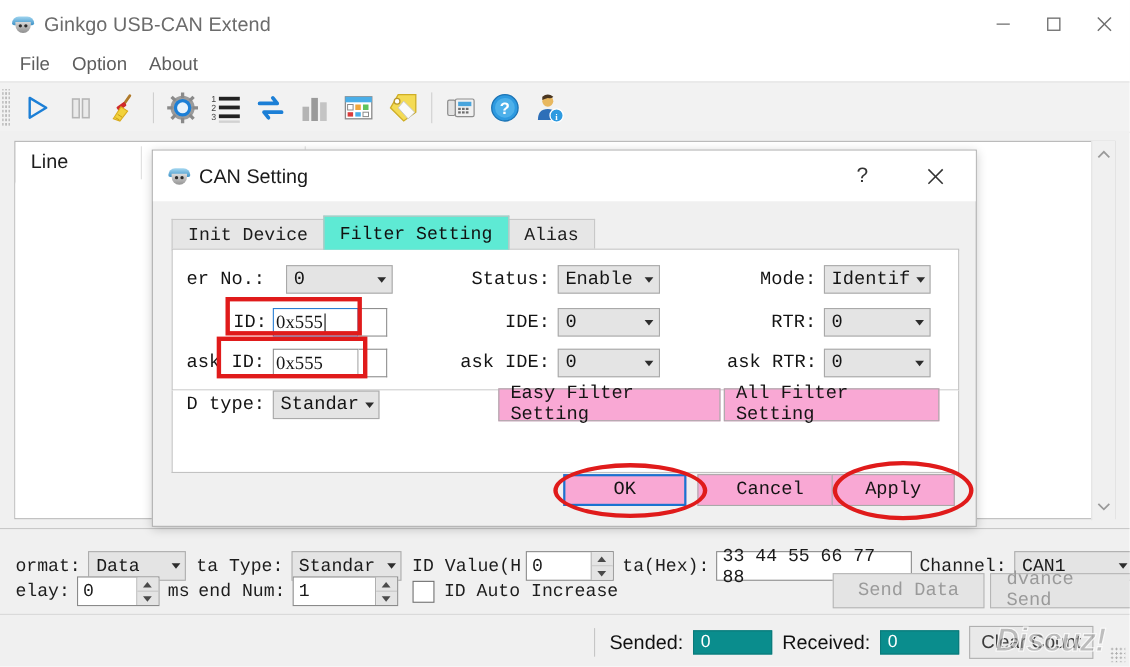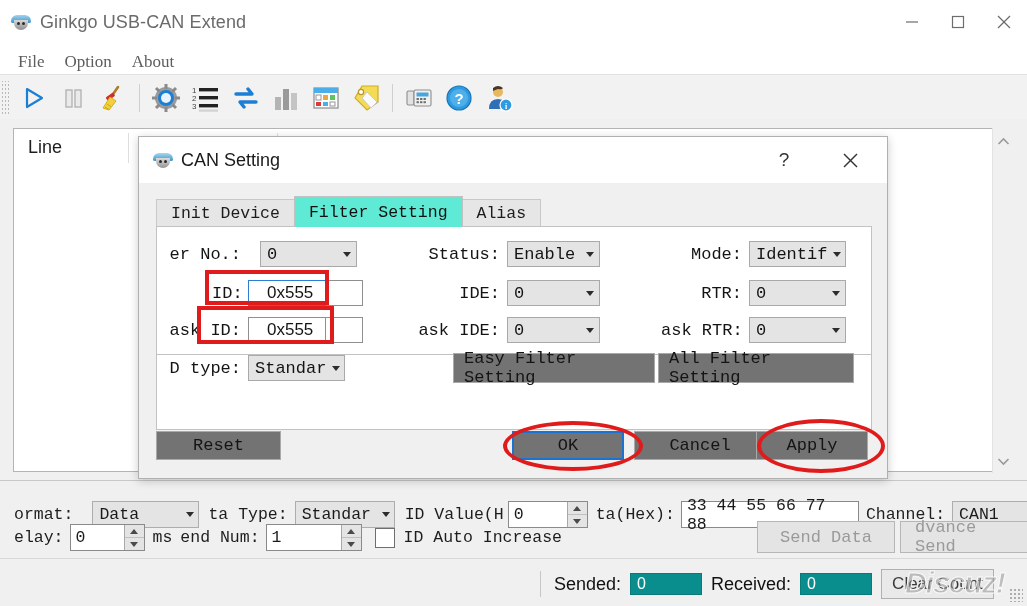--- a/index.html
+++ b/index.html
@@ -50,22 +50,22 @@
   }
   .win-btn {
     width: 46px; display: flex; align-items: center; justify-content: center;
     color: #6d6d6d;
   }
   .win-btn svg { display: block; }
 
   
   .menubar {
     position: absolute; left: 0; top: 44px; width: 1027px; height: 30px;
-    background: #ffffff; display: flex; align-items: flex-end;
-    padding-left: 8px; box-sizing: border-box; font-family: Liberation Serif, serif;
+    background: #ffffff; display: flex; align-items: center;
+    padding-left: 8px; box-sizing: border-box;
   }
   .menu-item {
     font-size: 17px; color: #5d5d5d; padding: 2px 10px;
   }
 
   
   .toolbar {
     position: absolute; left: 0; top: 74px; width: 1027px; height: 45px;
     background: #f2f2f2;
     border-top: 1px solid #e2e2e2;
@@ -299,30 +299,30 @@
 
   .d-combo {
     background: #e4e4e4; border: 1px solid #a9a9a9; height: 26px;
     box-sizing: border-box; display: inline-flex; align-items: center;
     justify-content: space-between; padding: 0 5px 0 6px;
     font-family: "Liberation Mono", monospace; font-size: 17px; color: #141414;
   }
   .d-text {
     background: #ffffff; border: 1px solid #8f8f8f; height: 26px;
     box-sizing: border-box; display: inline-flex; align-items: center;
-    padding: 0 18px; font-family: Liberation Sans, sans-serif;
+    padding: 0 2px; font-family: Liberation Serif, serif;
     font-size: 17px; color: #141414; position: relative;
   }
   .d-text.focused { border: 1px solid #2a7fd4; }
   .caret-bar {
     display: inline-block; width: 1px; height: 17px; background: #111;
     margin-left: 1px;
   }
   .d-btn {
-    background: #737373; border: 1px solid #a9a9a9; height: 28px;
+    background: #f9a8d4; border: 1px solid #a9a9a9; height: 28px;
     box-sizing: border-box; display: inline-flex; align-items: center;
     justify-content: center; padding: 0 10px;
     font-family: "Liberation Mono", monospace; font-size: 17px; color: #141414;
   }
   .d-btn.ok { border: 2px solid #1a73d0; }
 
   .hilite-box {
     position: absolute; border: 4px solid #e01b1b; box-sizing: border-box;
     pointer-events: none; z-index: 30;
   }
@@ -514,21 +514,21 @@
       <svg width="13" height="9" viewBox="0 0 13 9">
           <polyline points="1.5,2 6.5,7 11.5,2" fill="none" stroke="#9a9a9a" stroke-width="1.6"></polyline>
         </svg>
     </div>
   </div>
 
   <div class="sendpanel">
 
     <div class="sp-row r1">
       <span class="sp-lbl">ormat:</span>
-      <span class="combo" style="width:107px;margin-left:19px">
+      <span class="combo" style="width:89px;margin-left:7px">
         <span>Data</span>
         <span class="caret"></span>
       </span>
       <span class="sp-lbl" style="margin-left:9px">ta Type:</span>
       <span class="combo" style="width:100px;margin-left:7px">
         <span>Standar</span>
         <span class="caret"></span>
       </span>
       <span class="sp-lbl" style="margin-left:10px">ID Value(H</span>
       <span class="spin" style="width:80px;margin-left:4px">
@@ -696,21 +696,20 @@
     <div class="fld-row" style="left:24px; top:218px;">
       <span class="fld-lbl" style="width:78px">D type:</span>
       <span class="d-combo" style="width:97px;margin-left:7px">
         <span>Standar</span>
         <span class="caret"></span>
       </span>
     </div>
     <div class="d-btn" style="position:absolute;left:314px;top:216px;width:202px;height:30px">Easy Filter Setting</div>
     <div class="d-btn" style="position:absolute;left:519px;top:216px;width:196px;height:30px">All Filter Setting</div>
 
-    <div class="d-btn" style="position:absolute;left:17px;top:294px;width:125px;height:29px">Reset</div>
     <div class="d-btn ok" style="position:absolute;left:373px;top:294px;width:112px;height:29px">OK</div>
     <div class="d-btn" style="position:absolute;left:495px;top:294px;width:132px;height:29px">Cancel</div>
     <div class="d-btn" style="position:absolute;left:617px;top:294px;width:112px;height:29px">Apply</div>
   </div>
 
   <div class="hilite-box" style="left:205px; top:270px; width:124px; height:35px;"></div>
   <div class="hilite-box" style="left:197px; top:306px; width:137px; height:38px;"></div>
   <div class="hilite-ellipse" style="left:503px; top:421px; width:140px; height:50px;"></div>
   <div class="hilite-ellipse" style="left:757px; top:419px; width:128px; height:54px;"></div>
 

